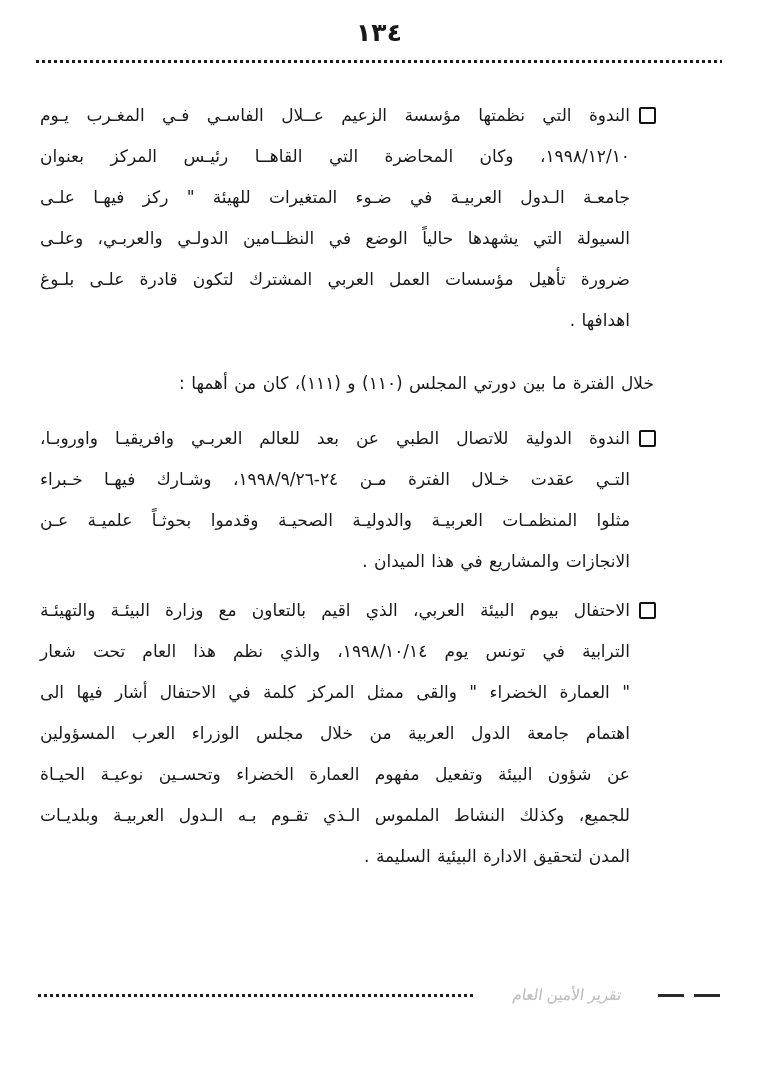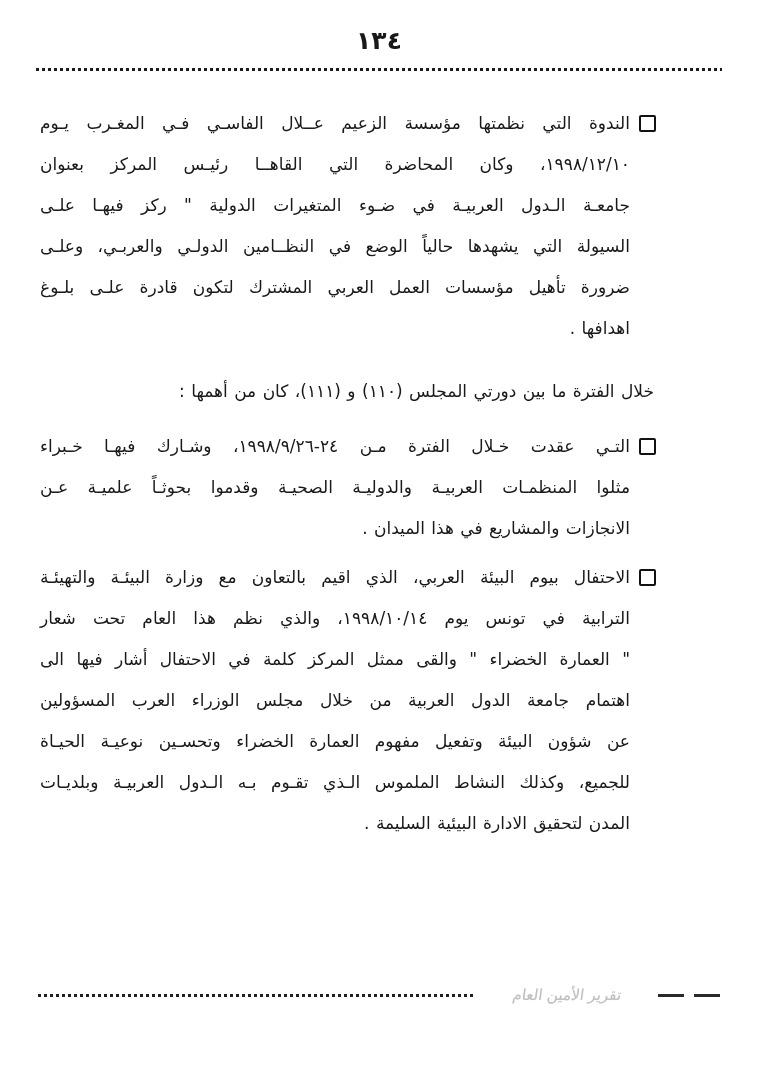--- a/index.html
+++ b/index.html
@@ -8,21 +8,21 @@
     width: 758px;
     height: 1078px;
     margin: 0 auto;
     background: #ffffff;
     overflow: hidden;
     direction: rtl;
     font-family: "DejaVu Sans", sans-serif;
     color: #191919;
   }
   .pageno {
-    margin-top: 24px;
+    margin-top: 16px;
     text-align: center;
     font-size: 25px;
     font-weight: bold;
     letter-spacing: 3px;
     line-height: 34px;
   }
   .dotline {
     height: 3px;
     background: repeating-linear-gradient(90deg, #1c1c1c 0 3px, rgba(0,0,0,0) 3px 6px);
   }
@@ -89,30 +89,31 @@
 
   <div class="pageno">١٣٤</div>
 
   <div class="dotline top-rule"></div>
 
   <div class="content" id="paragraphs">
       <div class="para bullet">
         <span class="sq"></span>
         <div class="tline">الندوة التي نظمتها مؤسسة الزعيم عــلال الفاسـي فـي المغـرب يـوم</div>
         <div class="tline">١٩٩٨/١٢/١٠، وكان المحاضرة التي القاهــا رئيـس المركز بعنوان</div>
-        <div class="tline">جامعـة الـدول العربيـة في ضـوء المتغيرات الدولية " ركز فيهـا علـى</div>
+        <div class="tline">جامعـة الـدول العربيـة في ضـوء المتغيرات للهيئة " ركز فيهـا علـى</div>
         <div class="tline">السيولة التي يشهدها حالياً الوضع في النظــامين الدولـي والعربـي، وعلـى</div>
         <div class="tline">ضرورة تأهيل مؤسسات العمل العربي المشترك لتكون قادرة علـى بلـوغ</div>
         <div class="tline last">اهدافها .</div>
       </div>
       <div class="para numbered">
         <div class="tline last">خلال الفترة ما بين دورتي المجلس (١١٠) و (١١١)، كان من أهمها :</div>
       </div>
       <div class="para bullet">
         <span class="sq"></span>
+        <div class="tline">الندوة الدولية للاتصال الطبي عن بعد للعالم العربـي وافريقيـا واوروبـا،</div>
         <div class="tline">التـي عقدت خـلال الفترة مـن ٢٤-١٩٩٨/٩/٢٦، وشـارك فيهـا خـبراء</div>
         <div class="tline">مثلوا المنظمـات العربيـة والدوليـة الصحيـة وقدموا بحوثـاً علميـة عـن</div>
         <div class="tline last">الانجازات والمشاريع في هذا الميدان .</div>
       </div>
       <div class="para bullet">
         <span class="sq"></span>
         <div class="tline">الاحتفال بيوم البيئة العربي، الذي اقيم بالتعاون مع وزارة البيئـة والتهيئـة</div>
         <div class="tline">الترابية في تونس يوم ١٩٩٨/١٠/١٤، والذي نظم هذا العام تحت شعار</div>
         <div class="tline">" العمارة الخضراء " والقى ممثل المركز كلمة في الاحتفال أشار فيها الى</div>
         <div class="tline">اهتمام جامعة الدول العربية من خلال مجلس الوزراء العرب المسؤولين</div>

